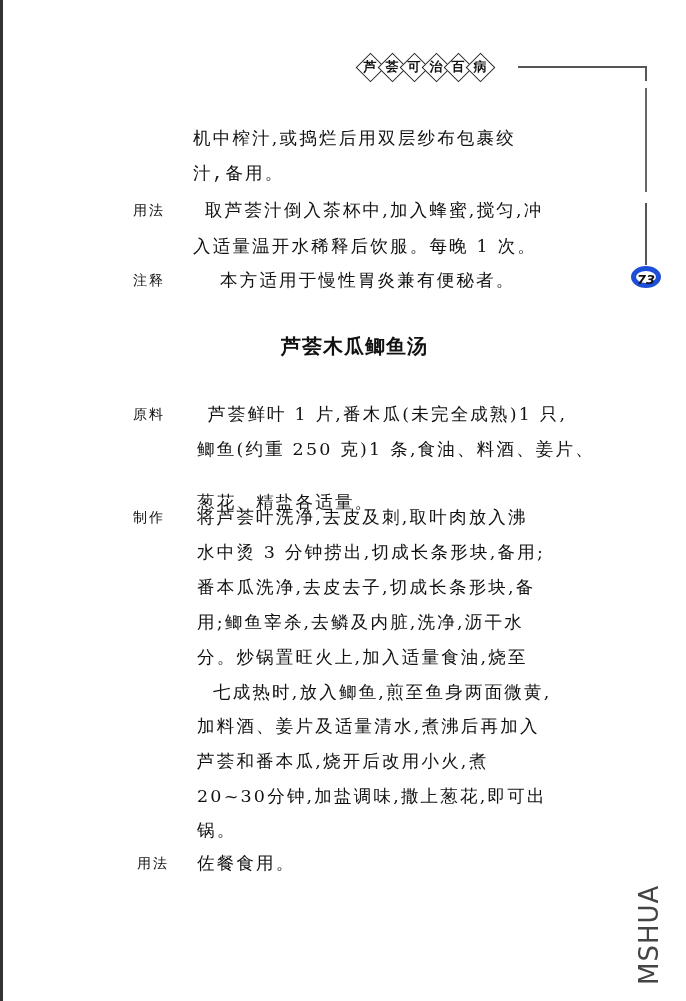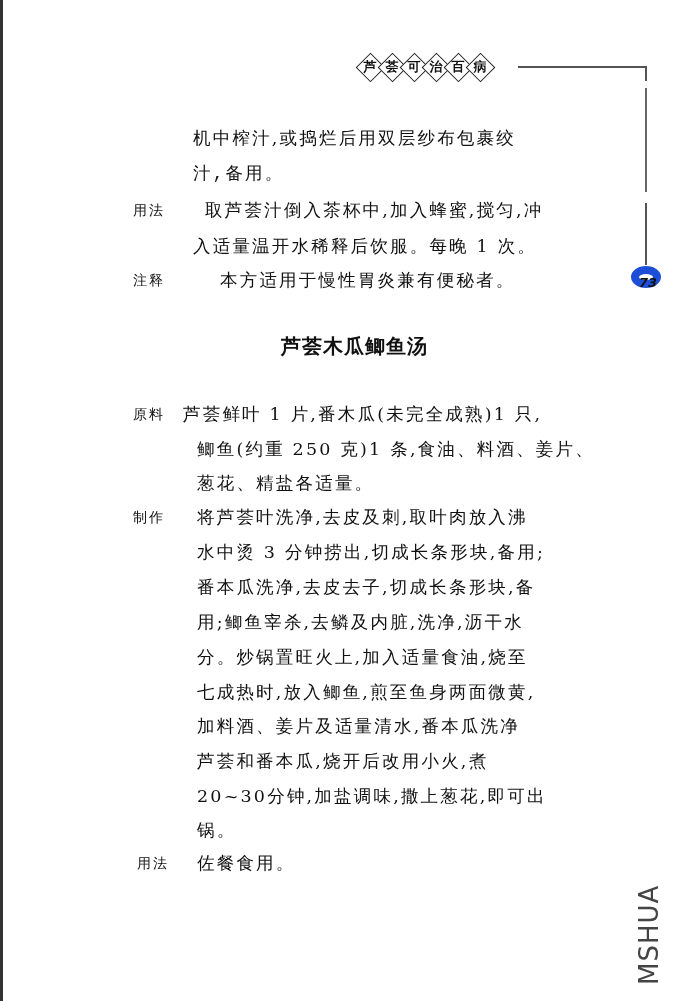--- a/index.html
+++ b/index.html
@@ -90,21 +90,21 @@
       width: 1.5px;
       height: 62px;
       background: #555;
     }
     .page-number {
       position: absolute;
       left: 631px;
       top: 266px;
       width: 30px;
       height: 22px;
-      border: 8px solid #1d4ed8;
+      border: 5px solid #1d4ed8;
       border-radius: 50%;
       box-sizing: border-box;
       text-align: center;
       font-size: 13px;
       font-weight: bold;
       font-style: italic;
       line-height: 18px;
       font-family: "DejaVu Sans", sans-serif;
     }
     
@@ -189,32 +189,32 @@
 <div class="label" style="left:133px; top:198px;">用法</div>
 <div class="line" style="left:205px; top:198px;">取芦荟汁倒入茶杯中,加入蜂蜜,搅匀,冲</div>
 <div class="line" style="left:193px; top:234px;">入适量温开水稀释后饮服。每晚 1 次。</div>
 
 <div class="label" style="left:133px; top:268px;">注释</div>
 <div class="line" style="left:193px; top:268px;margin-left:27px;">本方适用于慢性胃炎兼有便秘者。</div>
 
 <div class="recipe-title">芦荟木瓜鲫鱼汤</div>
 
 <div class="label" style="left:133px; top:402px;">原料</div>
-<div class="line" style="left:183px; top:402px;">芦荟鲜叶 1 片,番木瓜(未完全成熟)1 只,</div>
+<div class="line" style="left:208px; top:402px;">芦荟鲜叶 1 片,番木瓜(未完全成熟)1 只,</div>
 <div class="line" style="left:197px; top:437px;">鲫鱼(约重 250 克)1 条,食油、料酒、姜片、</div>
-<div class="line" style="left:197px; top:471px;">葱花、精盐各适量。</div>
+<div class="line" style="left:197px; top:490px;">葱花、精盐各适量。</div>
 
 <div class="label" style="left:133px; top:505px;">制作</div>
 <div class="line" style="left:197px; top:505px;">将芦荟叶洗净,去皮及刺,取叶肉放入沸</div>
 <div class="line" style="left:197px; top:540px;">水中烫 3 分钟捞出,切成长条形块,备用;</div>
 <div class="line" style="left:197px; top:575px;">番本瓜洗净,去皮去子,切成长条形块,备</div>
 <div class="line" style="left:197px; top:610px;">用;鲫鱼宰杀,去鳞及内脏,洗净,沥干水</div>
 <div class="line" style="left:197px; top:645px;">分。炒锅置旺火上,加入适量食油,烧至</div>
-<div class="line" style="left:197px; top:680px;">七成热时,放入鲫鱼,煎至鱼身两面微黄,</div>
-<div class="line" style="left:197px; top:714px;">加料酒、姜片及适量清水,番本瓜洗净</div>
+<div class="line" style="left:213px; top:680px;">七成热时,放入鲫鱼,煎至鱼身两面微黄,</div>
+<div class="line" style="left:197px; top:714px;">加料酒、姜片及适量清水,煮沸后再加入</div>
 <div class="line" style="left:197px; top:749px;">芦荟和番本瓜,烧开后改用小火,煮</div>
 <div class="line" style="left:197px; top:784px;">20~30分钟,加盐调味,撒上葱花,即可出</div>
 <div class="line" style="left:197px; top:818px;">锅。</div>
 
 <div class="label" style="left:137px; top:851px;">用法</div>
 <div class="line" style="left:197px; top:851px;">佐餐食用。</div>
 
 <div class="watermark">MSHUA</div>
 
 </body></html>

